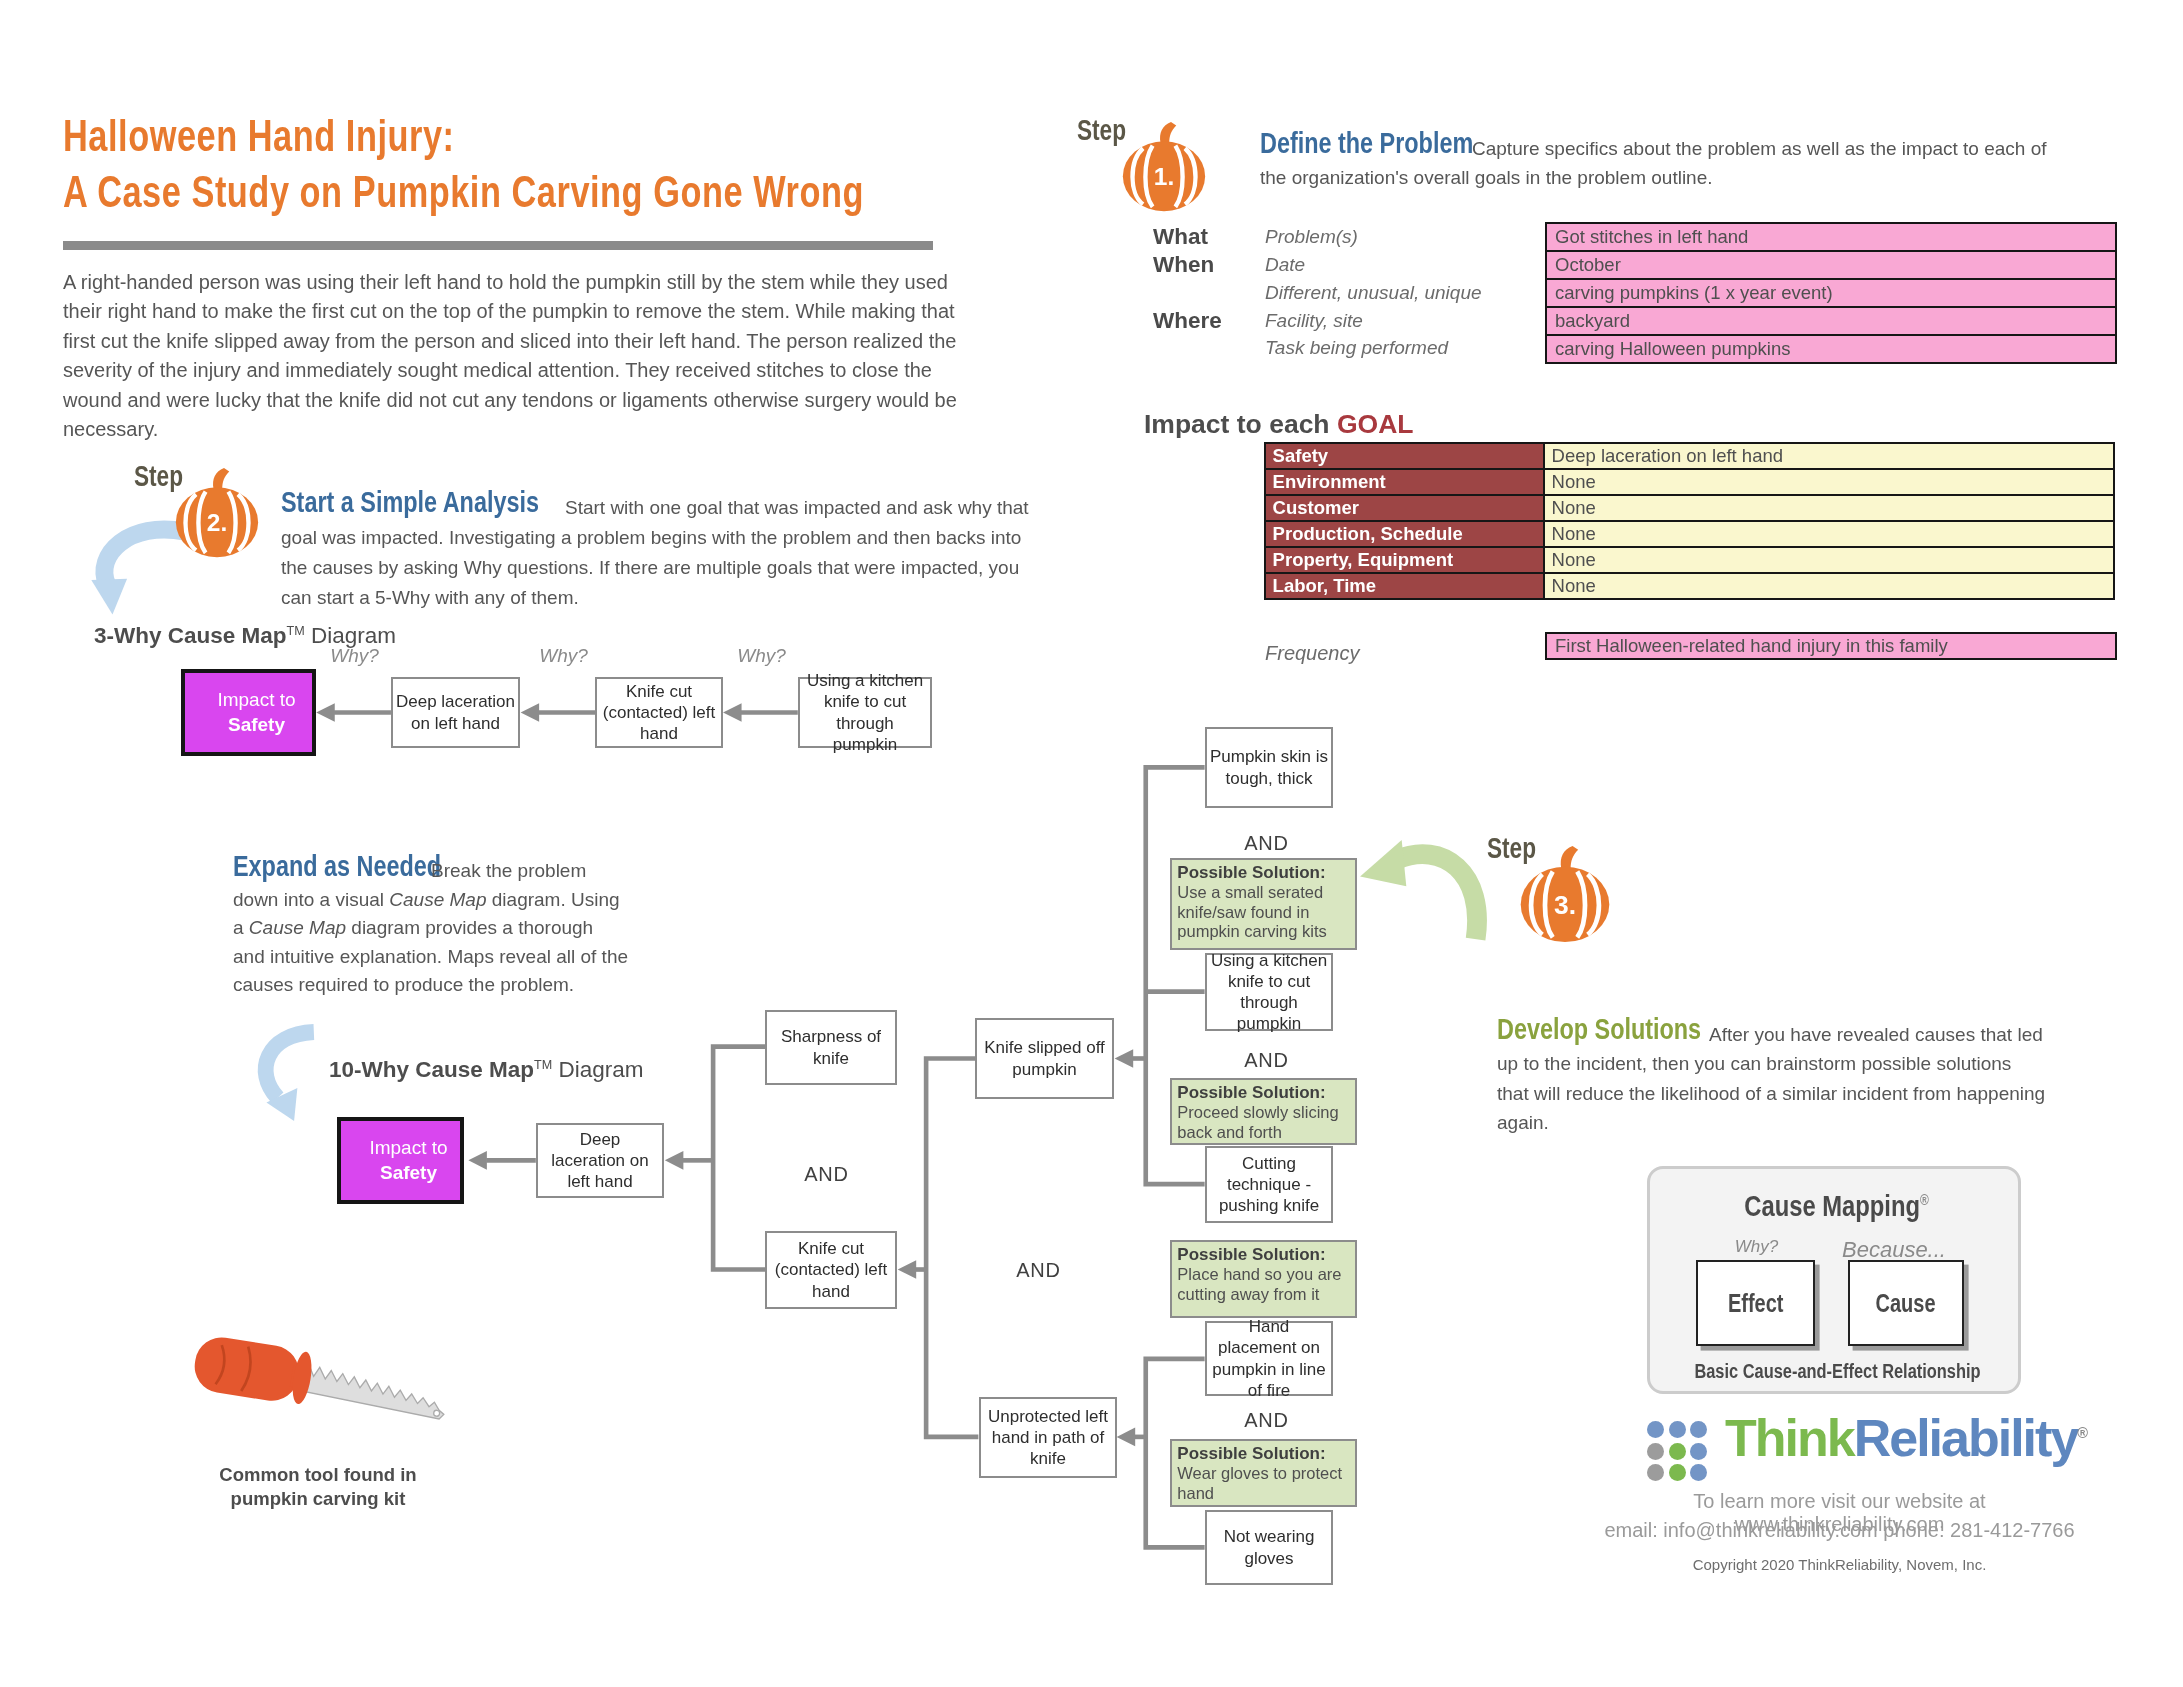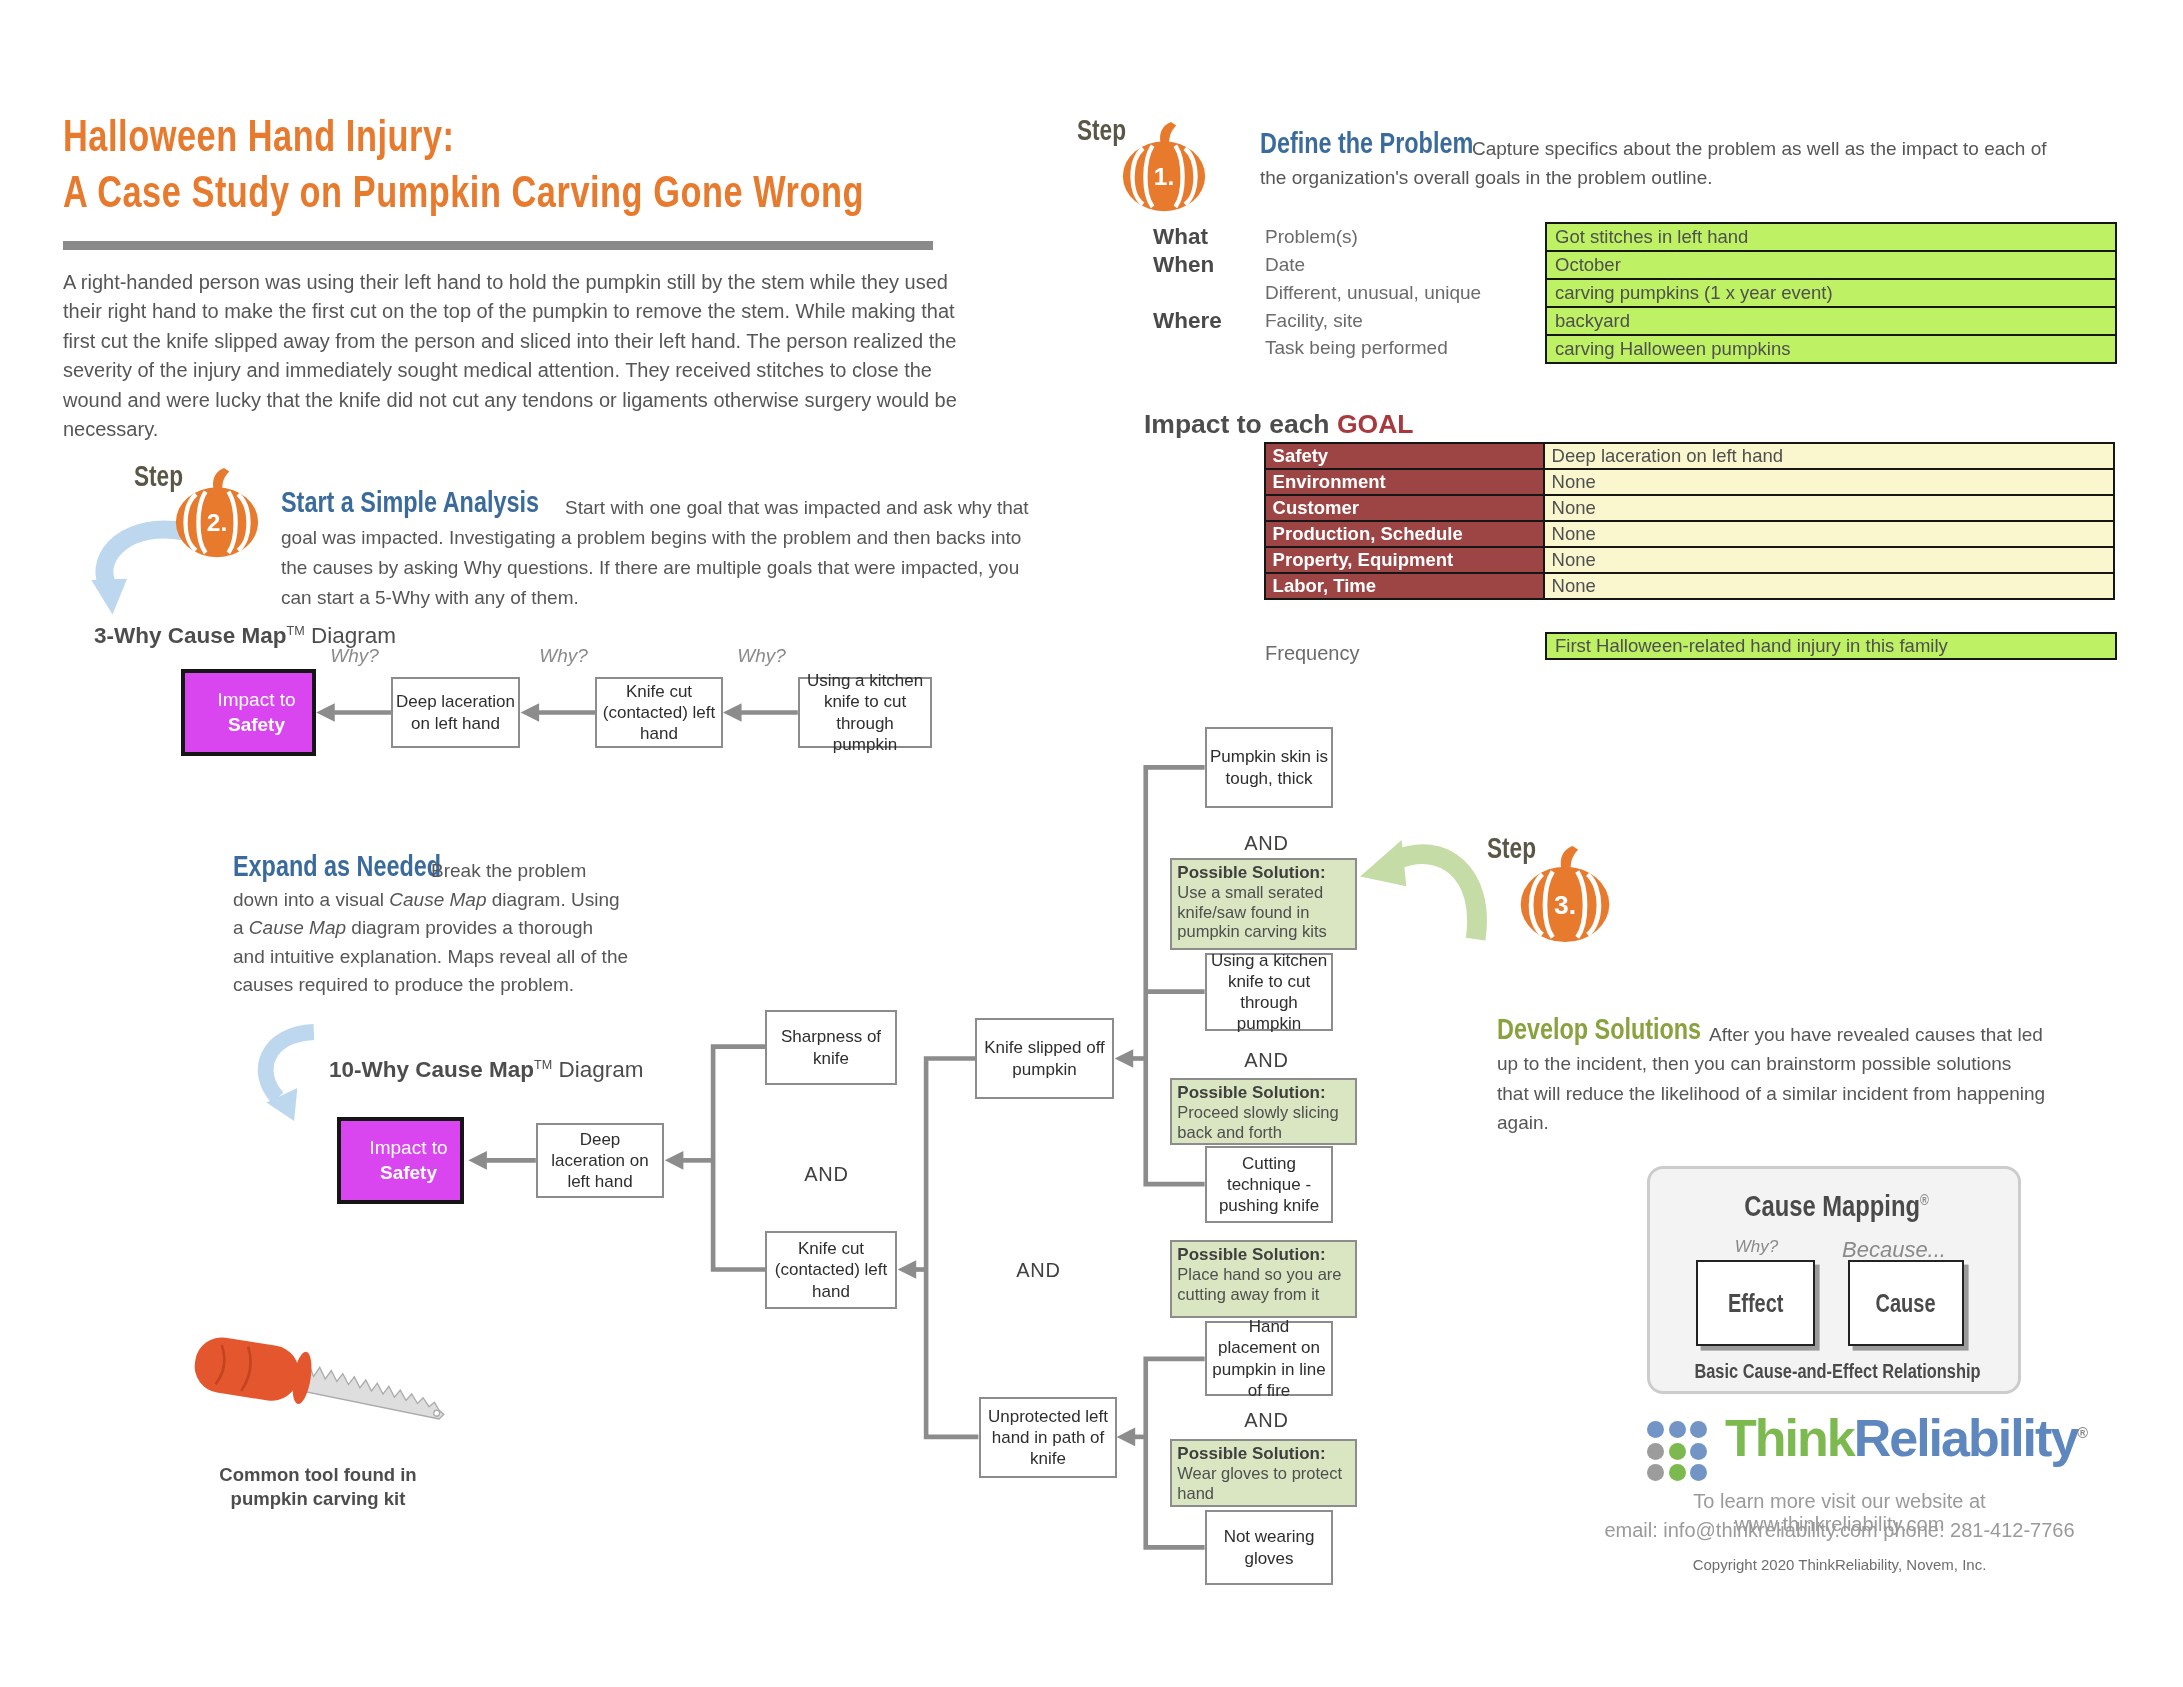--- a/index.html
+++ b/index.html
@@ -8,22 +8,22 @@
   .abs{position:absolute;}
   .disp{display:inline-block;white-space:nowrap;font-weight:700;transform:scaleX(0.78);transform-origin:0 50%;}
   .disp-c{display:block;text-align:center;font-weight:700;transform:scaleX(0.8);transform-origin:50% 50%;white-space:nowrap;}
   .title{font-size:44px;color:#E87A2E;letter-spacing:0.7px;}
   .rule{background:#8A8A8A;height:8.6px;}
   .body-text{font-size:20px;line-height:1.47;color:#565656;}
   .run-heading{font-size:30px;}
   .blue{color:#3A6B9C;} .olive{color:#8AA23E;}
   .steplbl{font-size:29px;color:#5B5747;}
   .grp{font-size:22.5px;font-weight:700;color:#4a4a4a;}
-  .fld{font-size:19px;color:#6b6b6b;}
-  .ycell{box-sizing:border-box;width:572px;height:30px;border:2px solid #161616;background:#bef264;
+  .fld{font-size:19px;color:#6b6b6b;font-style:italic;}
+  .ycell{box-sizing:border-box;width:572px;height:30px;border:2px solid #161616;background:#f9a8d4;
          font-size:18.5px;color:#4f4f4f;display:flex;align-items:center;padding-left:8px;margin-top:-2px;}
   .ycell:first-child{margin-top:0;}
   .goal-row{display:flex;margin-top:-2px;}
   .goal-row:first-child{margin-top:0;}
   .gcell{box-sizing:border-box;width:281px;height:28px;border:2px solid #161616;background:#9D4545;
          color:#ffffff;font-weight:700;font-size:18.5px;display:flex;align-items:center;padding-left:6.6px;}
   .icell{box-sizing:border-box;width:572px;height:28px;border:2px solid #161616;background:#FAF7CE;
          margin-left:-2px;font-size:18.5px;color:#4f4f4f;display:flex;align-items:center;padding-left:6.6px;}
   .goals-h{font-size:26.5px;font-weight:700;color:#4d4d4d;}
   .goals-h .accent{color:#A8393E;}

